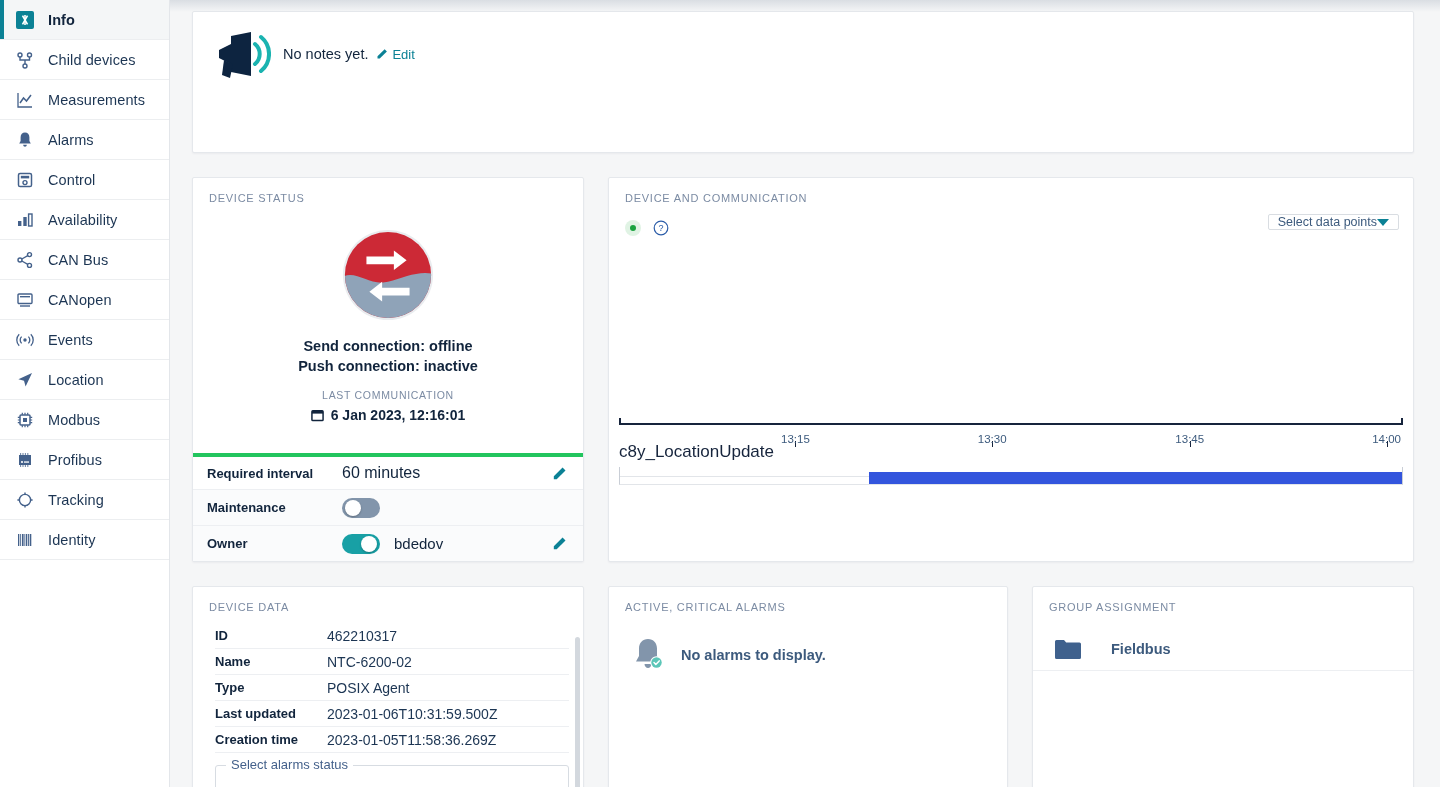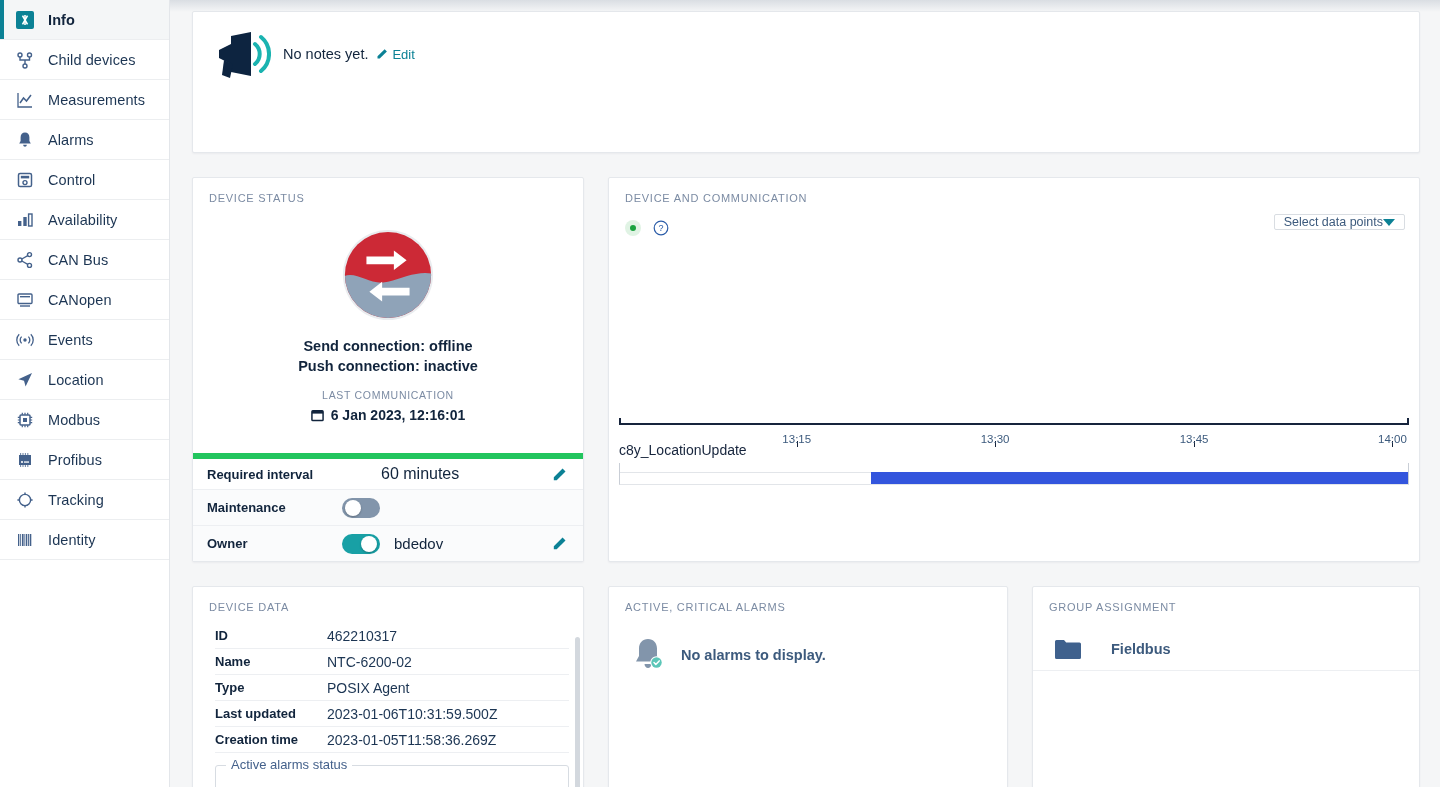--- a/index.html
+++ b/index.html
@@ -51,21 +51,21 @@
     flex: 1 1 auto; height: 787px;
     background: #f5f6f7;
     position: relative;
     overflow: hidden;
   }
   .content-shadow {
     position: absolute; left: 0; right: 0; top: 0; height: 12px;
     background: linear-gradient(to bottom, rgba(120,135,155,.22), rgba(120,135,155,0));
     z-index: 5; pointer-events: none;
   }
-  .scroll-area { position: absolute; inset: 0; padding: 11px 20px 0 22px; }
+  .scroll-area { position: absolute; inset: 0; padding: 11px 26px 0 22px; }
 
   .card {
     background: #fff;
     border: 1px solid #e5e8ec;
     border-radius: 2px;
     box-shadow: 0 1px 2px rgba(32,48,70,.05);
     position: relative;
   }
   .card-title {
     font-size: 11px; letter-spacing: .75px;
@@ -111,21 +111,21 @@
   }
   .cal-ico { width: 13px; height: 14px; display: inline-block; }
 
   .prop-list { position: absolute; left: 0; right: 0; bottom: 0; }
   .prop-row {
     display: flex; align-items: center;
     height: 36px; padding: 0 16px 0 14px;
     border-top: 1px solid #edeff2;
     background: #fafbfc;
   }
-  .prop-row:first-child { background: #fff; border-top: 6px solid #22c55e; gap: 39px; }
+  .prop-row:first-child { background: #fff; border-top: 4px solid #22c55e; }
   .prop-label {
     font-size: 13px; font-weight: 700; color: #11243c;
     width: 135px; flex: 0 0 135px;
   }
   .prop-value { font-size: 15px; color: #11243c; flex: 1 1 auto; display:flex; align-items:center; }
   .prop-value.big { font-size: 16px; }
   .pencil { width: 15px; height: 15px; flex: 0 0 15px; color: #0b8195; cursor: pointer; }
   .pencil.hidden { visibility: hidden; }
 
   .toggle {
@@ -180,21 +180,21 @@
   .axis-line::before { left: 0; }
   .axis-line::after { right: 0; }
   .tick { position: absolute; bottom: 0; width: 1px; height: 6px; background: #16243c; }
   .tick-lbl {
     position: absolute; top: 8px; transform: translateX(-50%);
     font-size: 11.5px; color: #3c5a7d; white-space: nowrap;
   }
   .ticks-layer { position: absolute; left: 0; right: 0; bottom: -22px; height: 22px; }
   .series { position: absolute; left: 0; right: 0; }
   .series-name {
-    font-size: 14px; color: #16243c; margin-bottom: 5px;
+    font-size: 17px; color: #16243c; margin-bottom: 5px;
   }
   .series-track {
     position: relative; height: 13px;
     border-left: 1px solid #c9ced6; border-right: 1px solid #c9ced6;
     border-bottom: 1px solid #e2e5e9;
   }
   .series-track.thin { height: 10px; border-bottom: 1px solid #e2e5e9; }
   .series-bar { position: absolute; top: 0; bottom: 0; background: #3355dd; }
 
   
@@ -574,21 +574,21 @@
               <div class="dd-row">
                 <div class="dd-key">Last updated</div>
                 <div class="dd-val">2023-01-06T10:31:59.500Z</div>
               </div>
               <div class="dd-row">
                 <div class="dd-key">Creation time</div>
                 <div class="dd-val">2023-01-05T11:58:36.269Z</div>
               </div>
             </div>
           <div class="fieldset">
-            <span class="legend">Active alarms status</span>
+            <span class="legend">Select alarms status</span>
           </div>
           <div class="dd-scrollbar">
             <div class="thumb"></div>
           </div>
         </section>
 
         <section class="card alarm-card">
           <div class="card-title">ACTIVE, CRITICAL ALARMS</div>
           <div class="alarm-body">
             <span class="bell-ico">

